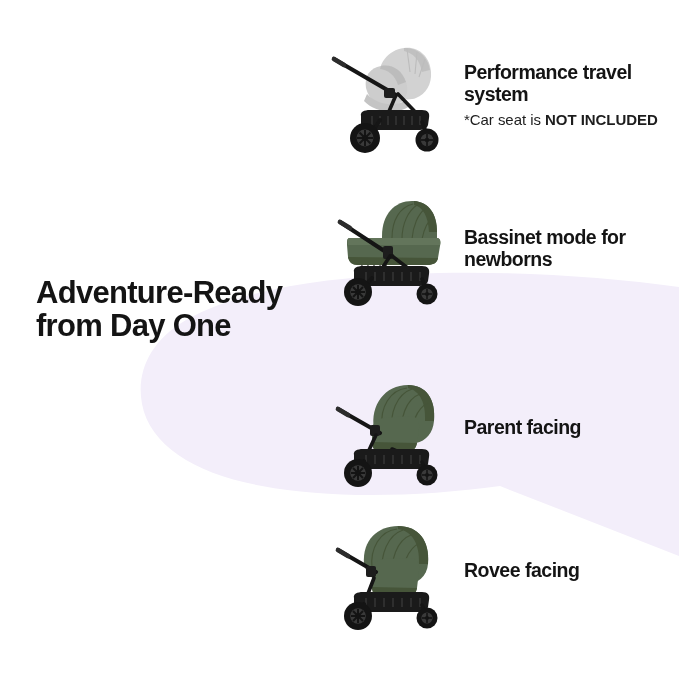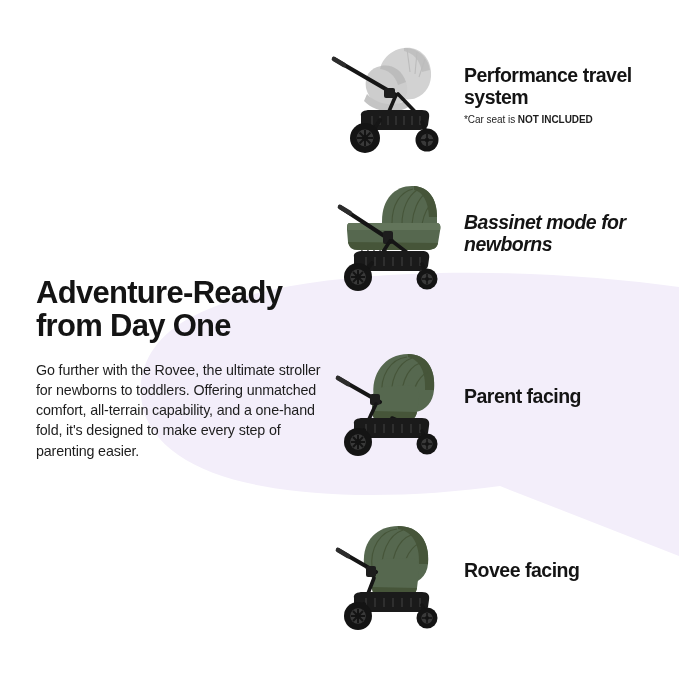--- a/index.html
+++ b/index.html
@@ -29,28 +29,28 @@
 
   
   .feature{position:absolute;z-index:5;display:flex;align-items:center;}
   .feature .art{flex:0 0 auto;}
   .feature .txt{margin-left:16px;}
   .f-title{
     font-size:19.5px;line-height:1.14;font-weight:bold;color:#141414;
     letter-spacing:-0.5px;margin:0;
   }
   .f-note{
-    font-size:10px;line-height:1.3;color:#1d1d1d;margin:5px 0 0 0;
+    font-size:15px;line-height:1.3;color:#1d1d1d;margin:5px 0 0 0;
     letter-spacing:-0.05px;
   }
   .f-note b{font-weight:bold;}
 
   #feat-0{left:318px;top:28px;}
-  #feat-1{left:330px;top:171px;font-style:italic;}
-  #feat-2{left:330px;top:332px;}
+  #feat-1{left:330px;top:186px;}
+  #feat-2{left:330px;top:363px;}
   #feat-3{left:330px;top:506px;}
   #feat-0 .txt{margin-left:20px;margin-top:4px;}
   #feat-1 .txt{margin-left:18px;}
   #feat-2 .txt{margin-left:18px;}
   #feat-3 .txt{margin-left:18px;}
 </style>
 </head>
 <body>
 
 <div id="stage" style="background: rgb(255, 255, 255);">
@@ -60,21 +60,20 @@
              C 600 276, 500 270, 410 274
              C 320 278, 240 290, 186 320
              C 150 341, 136 372, 142 404
              C 150 446, 196 474, 262 486
              C 330 499, 420 497, 500 486
              L 679 556 Z" fill="#f3eefa"></path>
   </svg>
 
   <div class="copy">
     <h1 class="headline">Adventure-Ready from Day One</h1>
-    <p class="body-copy">Go further with the Rovee, the ultimate stroller for newborns to toddlers. Offering unmatched comfort, all-terrain capability, and a one-hand fold, it's designed to make every step of parenting easier.</p>
   </div>
 
   <div class="feature" id="feat-0">
     <div class="art">
       <svg width="126" height="126" viewBox="0 0 126 126" aria-hidden="true">
         <g>
 
           <path d="M62 55 C58 36, 70 22, 86 20 C100 18, 112 28, 113 44 C114 56, 108 66, 98 70
                    C88 74, 72 70, 62 55 Z" fill="#d2d2d2"></path>
           <path d="M86 20 C98 19, 110 28, 112 42 L104 44 C102 32, 95 25, 86 23 Z" fill="#c0c0c0"></path>

